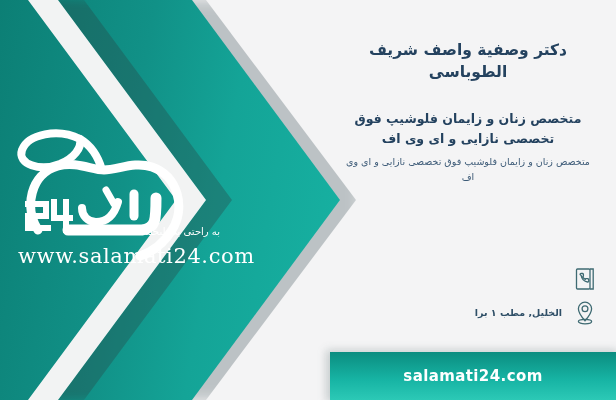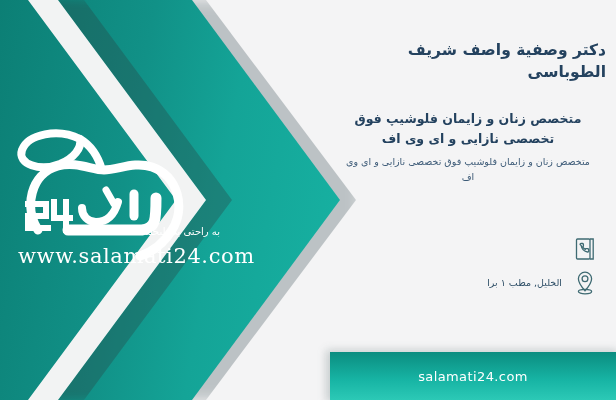--- a/index.html
+++ b/index.html
@@ -124,21 +124,20 @@
     direction: rtl;
     text-align: center;
   }
   .doc-name {
     margin-top: 40px;
     padding: 0 10px;
     font-size: 15.5px;
     font-weight: bold;
     color: #24425f;
     line-height: 1.4;
-    text-align: right;
   }
   .specialty {
     margin-top: 26px;
     padding: 0 16px;
     font-size: 12.5px;
     font-weight: bold;
     color: #24425f;
     line-height: 1.55;
   }
   .specialty-sub {
@@ -146,23 +145,24 @@
     padding: 0 20px;
     font-size: 9.5px;
     color: #3c5a77;
     line-height: 1.6;
   }
 
   
   .contacts {
     position: absolute;
     right: 14px;
-    top: 232px;
+    top: 262px;
     width: 270px;
     direction: rtl;
+    font-weight: bold;
   }
   .contact-row {
     display: flex;
     align-items: center;
     justify-content: flex-start;
     gap: 10px;
     min-height: 34px;
     padding-right: 4px;
   }
   .contact-icon {
@@ -189,22 +189,22 @@
     width: 286px;
     height: 48px;
     background: linear-gradient(180deg, #0b8d80 0%, #17b4a4 58%, #2cc9b6 100%);
     display: flex;
     align-items: center;
     justify-content: center;
     z-index: 8;
   }
   .bottom-bar-text {
     color: #ffffff;
-    font-size: 13px;
-    font-weight: normal;
+    font-size: 15px;
+    font-weight: bold;
     letter-spacing: 0.4px;
     text-align: right;
   }
   .bottom-bar-shadow {
     position: absolute;
     left: 326px;
     top: 350px;
     width: 292px;
     height: 52px;
     background: rgba(40,70,70,0.22);

